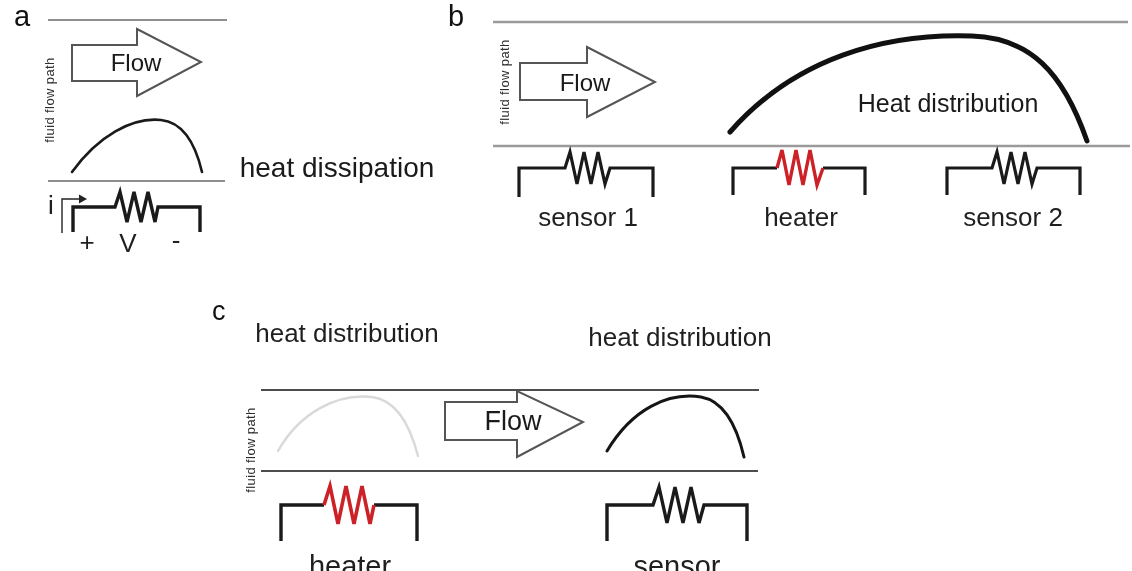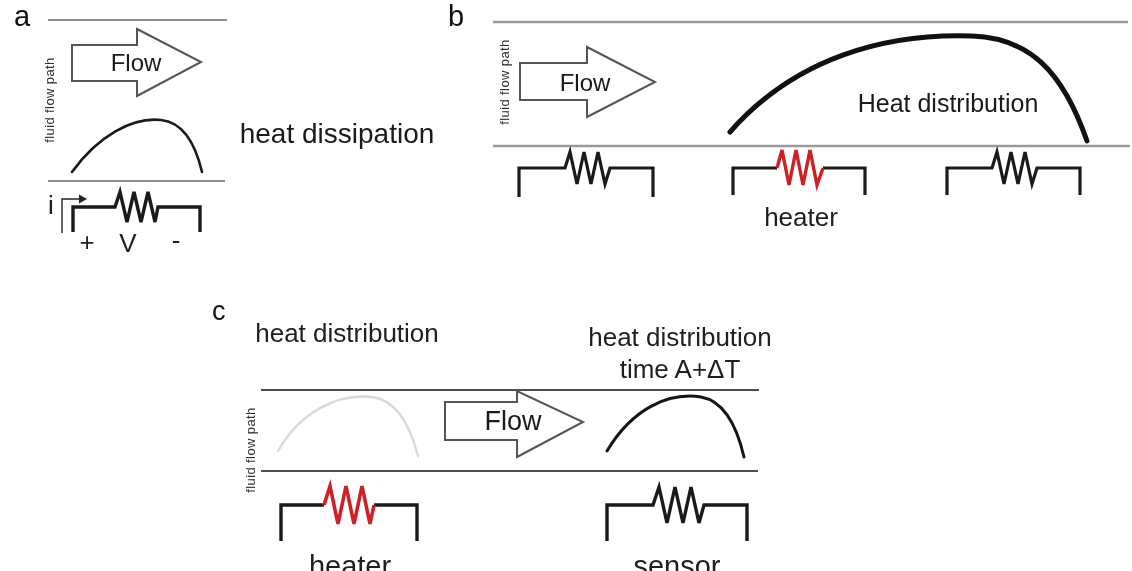--- a/index.html
+++ b/index.html
@@ -63,38 +63,39 @@
     <polygon points="445,402 517,402 517,391 583,422 517,457 517,440 445,440" fill="#ffffff" stroke="#555555" stroke-width="2" stroke-linejoin="miter"></polygon>
     <path d="M607,451 C632,409 668,392 701,397 C724,401 737,427 744,457" fill="none" stroke="#151515" stroke-width="3" stroke-linecap="round"></path>
     <path d="M281,541 L281,505 L324,505 M374,505 L417,505 L417,541" fill="none" stroke="#1a1a1a" stroke-width="3.4" stroke-linejoin="miter"></path>
     <path d="M324,505 L330,486 L338,524 L346,486 L354,524 L362,486 L370,524 L374,505" fill="none" stroke-width="3.6" stroke-linejoin="miter" stroke="#cc2127"></path>
     <path d="M607,541 L607,505 L653,505 L659,487 L667,523 L675,487 L683,523 L691,487 L699,523 L704,505 L747,505 L747,541" fill="none" stroke="#1a1a1a" stroke-width="3.4" stroke-linejoin="miter"></path>
   </svg>
 
   <div class="lbl panel-letter" style="left:14px;top:2px;">a</div>
   <div class="lbl vert" style="left:49px;top:100px;">fluid flow path</div>
   <div class="lbl ctr flow-lbl" style="left:136px;top:63px;">Flow</div>
-  <div class="lbl ctr" style="left:337px;top:134px;font-size:28px;">heat dissipation</div>
+  <div class="lbl ctr" style="left:337px;top:168px;font-size:28px;">heat dissipation</div>
   <div class="lbl ctr circ-lbl" style="left:51px;top:205px;">i</div>
   <div class="lbl ctr circ-lbl" style="left:87px;top:242px;">+</div>
   <div class="lbl ctr circ-lbl" style="left:128px;top:243px;">V</div>
   <div class="lbl ctr circ-lbl" style="left:176px;top:240px;">-</div>
 
   <div class="lbl panel-letter" style="left:448px;top:2px;">b</div>
   <div class="lbl vert" style="left:504px;top:82px;">fluid flow path</div>
   <div class="lbl ctr flow-lbl" style="left:585px;top:83px;">Flow</div>
   <div class="lbl ctr" style="left:948px;top:103px;font-size:25px;">Heat distribution</div>
+  <div class="lbl ctr res-lbl" style="left:588px;top:217px;">sensor 1</div>
   <div class="lbl ctr res-lbl" style="left:801px;top:217px;">heater</div>
+  <div class="lbl ctr res-lbl" style="left:1013px;top:217px;">sensor 2</div>
 
   <div class="lbl panel-letter" style="left:212px;top:298px;font-size:27px;">c</div>
   <div class="lbl ctrx title-c" style="left:347px;top:317px;">
     <div>heat distribution</div>
   </div>
   <div class="lbl ctrx title-c" style="left:680px;top:321px;">
     <div>heat distribution</div>
-    <div>time A+ΔT</div>
   </div>
   <div class="lbl vert" style="left:250px;top:450px;">fluid flow path</div>
   <div class="lbl ctr flow-lbl-c" style="left:513px;top:421px;">Flow</div>
   <div class="lbl ctr res-lbl-c" style="left:350px;top:566px;">heater</div>
   <div class="lbl ctr res-lbl-c" style="left:677px;top:566px;">sensor</div>
 
 </div>
 
 </body></html>

